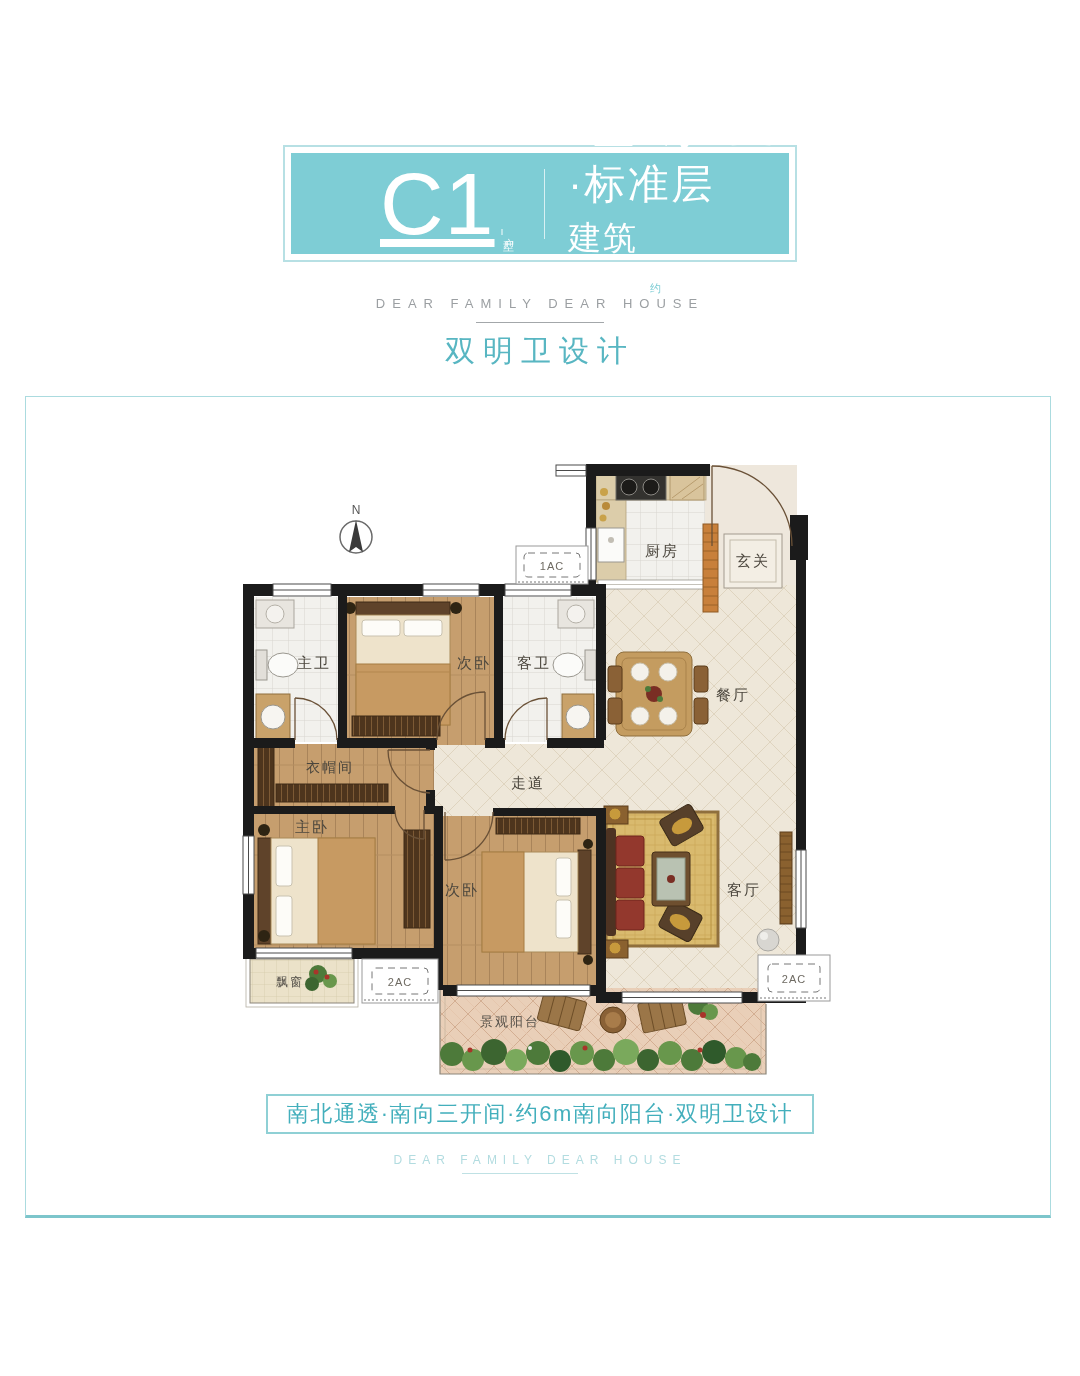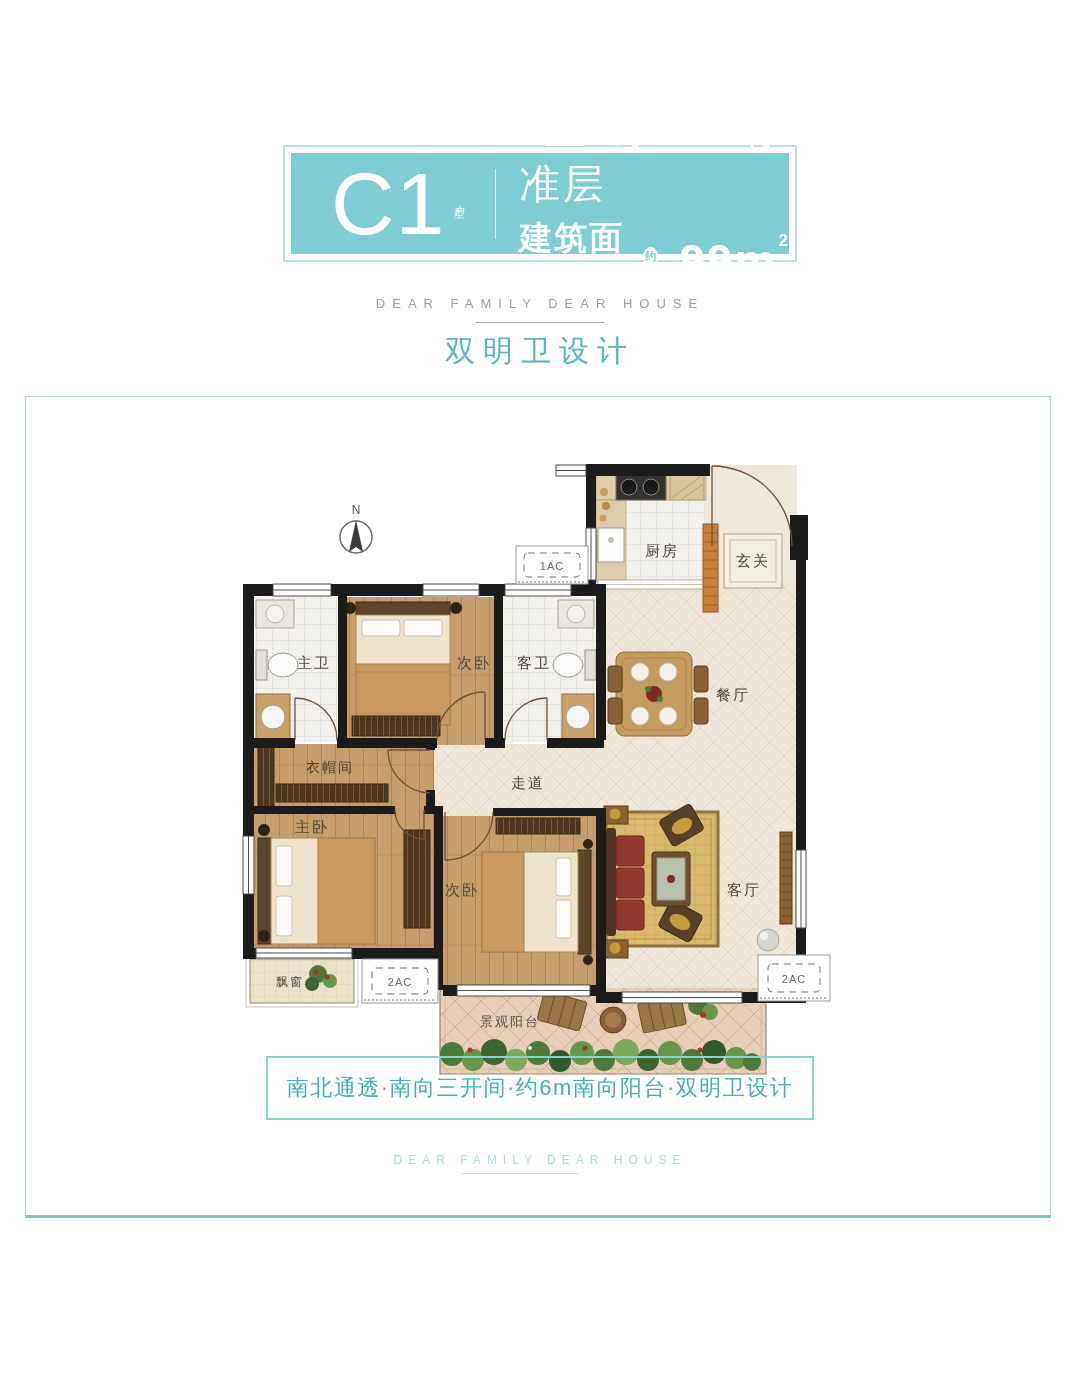--- a/index.html
+++ b/index.html
@@ -3,45 +3,45 @@
 <meta charset="utf-8">
 <style>
   html,body{margin:0;padding:0;background:#fff;}
   .page{position:relative;width:1080px;height:1376px;background:#ffffff;overflow:hidden;
         font-family:"Liberation Sans","DejaVu Sans",sans-serif;}
 
   
   .badge{position:absolute;left:283px;top:145px;width:514px;height:117px;
          border:2px solid #b7e0e4;background:#fff;box-sizing:border-box;padding:6px;}
   .badge-inner{width:100%;height:100%;background:#7ecdd5;display:flex;align-items:center;color:#fff;}
-  .badge-code-wrap{display:flex;align-items:center;margin-left:40px;}
+  .badge-code-wrap{display:flex;align-items:flex-end;margin-left:89px;text-decoration:underline;}
   .badge-code{font-size:88px;line-height:82px;font-weight:500;letter-spacing:1px;}
   .badge-code-suffix{writing-mode:vertical-rl;font-size:11px;letter-spacing:3px;margin:0 0 10px 6px;opacity:.95;}
   .badge-divider{width:1px;height:70px;background:rgba(255,255,255,.7);margin:0 24px 0 28px;}
   .spec-line1{font-size:41px;letter-spacing:2.5px;}
-  .spec-line2{font-size:33px;letter-spacing:2px;display:flex;align-items:center;margin-top:4px;font-weight:bold;}
+  .spec-line2{font-size:33px;letter-spacing:2px;display:flex;align-items:flex-end;margin-top:4px;}
   .approx-badge{display:inline-block;width:19px;height:19px;border-radius:50%;background:#fff;color:#7ecdd5;
                 font-size:11px;line-height:19px;text-align:center;letter-spacing:0;margin:0 5px 8px 10px;}
   .area-value{font-size:46px;line-height:40px;margin-left:16px;}
   .area-sup{font-size:17px;position:relative;top:-20px;left:1px;}
 
   .tagline{position:absolute;top:296px;left:0;width:100%;text-align:center;
            font-size:13px;letter-spacing:7px;color:#9b9fa2;}
   .tagline-line{position:absolute;top:322px;left:476px;width:128px;height:1px;background:#a3a7aa;}
   .headline{position:absolute;top:331px;left:0;width:100%;text-align:center;
             font-size:30px;letter-spacing:8px;color:#58b6c2;}
 
   
   .plan-box{position:absolute;left:25px;top:396px;width:1026px;height:822px;box-sizing:border-box;
             border:1px solid #abdbdf;border-bottom:3px solid #7cc5cb;background:#fff;}
   svg.plan{position:absolute;left:230px;top:440px;width:650px;height:650px;}
   svg.plan text{font-family:"Liberation Sans","DejaVu Sans",sans-serif;}
 
   
-  .highlight-box{position:absolute;left:266px;top:1056px;width:548px;height:64px;box-sizing:border-box;
+  .highlight-box{position:absolute;left:266px;top:1094px;width:548px;height:40px;box-sizing:border-box;
                  border:2px solid #8fd0d5;display:flex;align-items:center;justify-content:center;
                  font-size:22px;letter-spacing:1.5px;color:#43afbc;}
   .footer-tagline{position:absolute;top:1153px;left:0;width:100%;text-align:center;
                   font-size:12px;letter-spacing:6px;color:#b2dce0;}
   .footer-line{position:absolute;top:1173px;left:462px;width:116px;height:1px;background:#bfe1e4;}
 </style>
 </head>
 <body>
 
 <div class="page">

